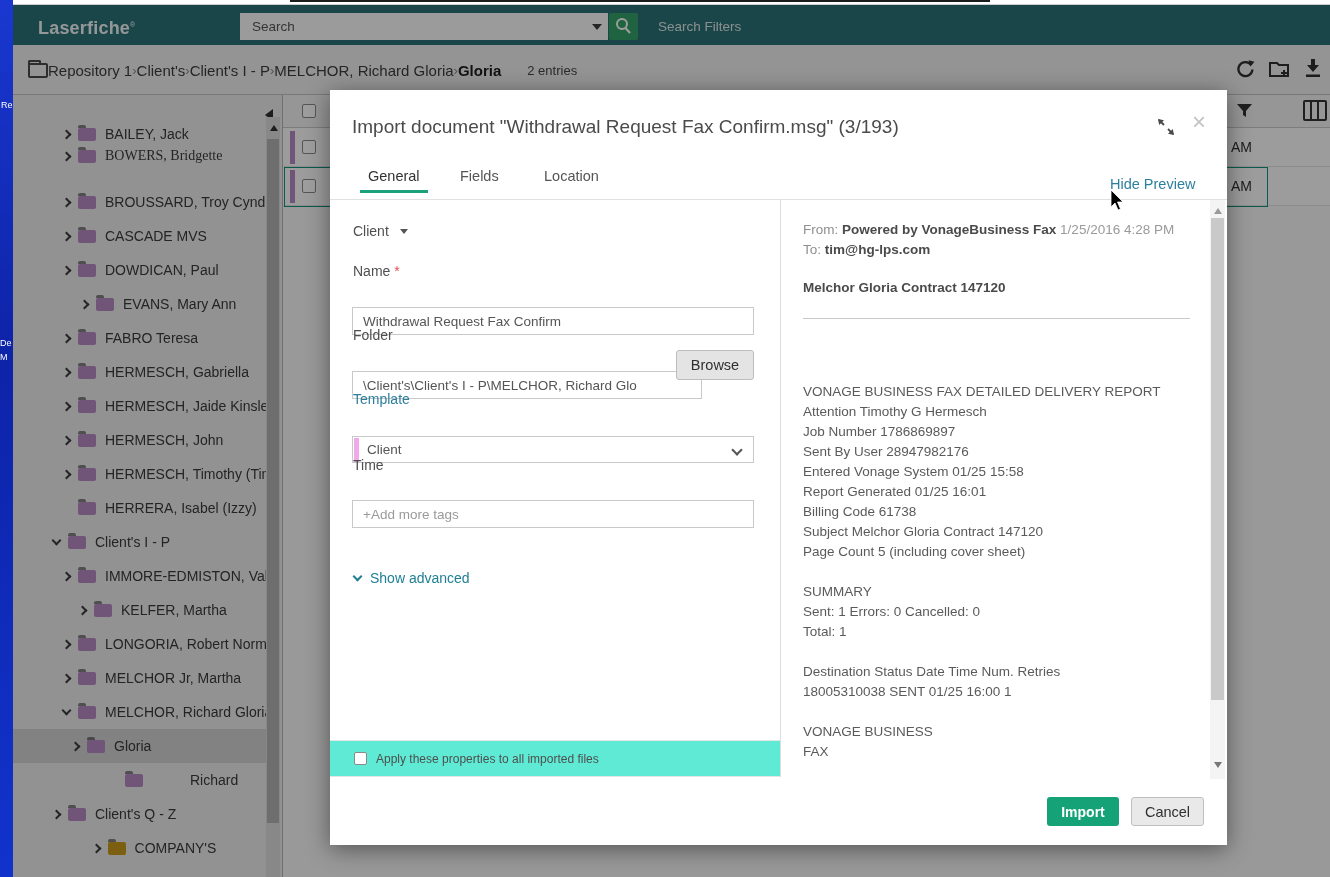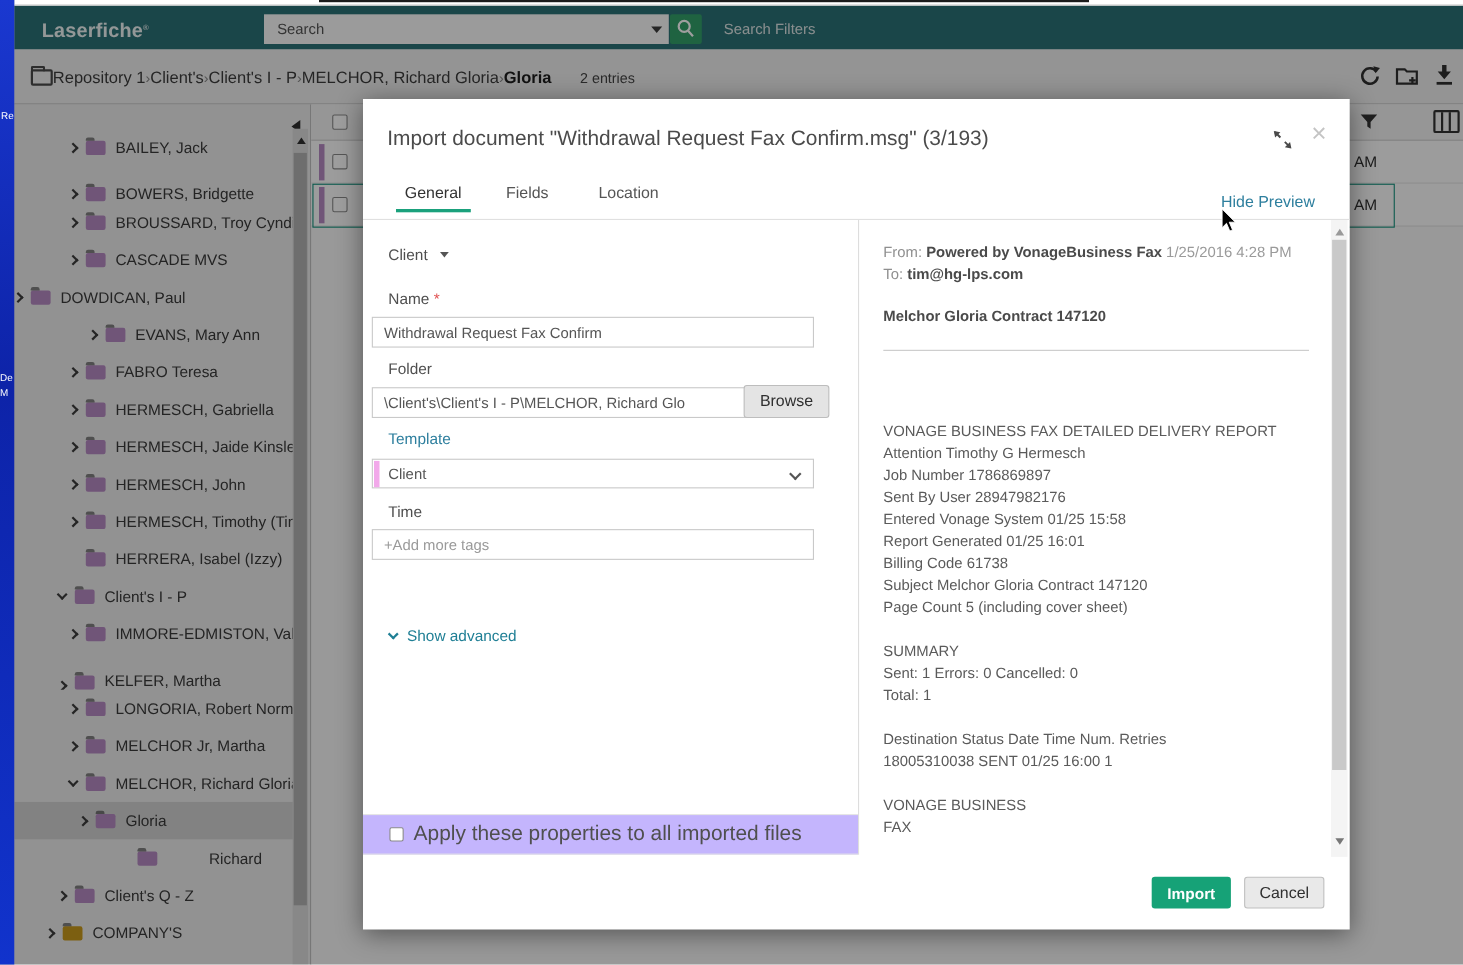--- a/index.html
+++ b/index.html
@@ -71,36 +71,36 @@
   #close-icon { left:862px; top:20px; font-size:24px; color:#c4c4c4; line-height:1; }
   #tabbar { left:0; top:70px; width:897px; height:40px; border-bottom:1px solid #e0e0e0; }
   .tab { position:absolute; top:8px; font-size:14.5px; color:#555; }
   .tab.active { color:#333; }
   .tab.active::after { content:""; position:absolute; left:-8px; right:-8px; bottom:-9px; height:3px; background:var(--tabGreen); }
   #hide-preview { left:780px; top:86px; font-size:14.5px; color:var(--linkTeal); }
   #panel-divider { left:450px; top:110px; width:1px; height:577px; background:#ddd; }
 
   
   .flabel { position:absolute; font-size:14px; color:#4f4f4f; }
-  .finput { position:absolute; left:8px; width:402px; height:28px; border:1px solid #c9c9c9; background:#fff;
-            font-size:13.5px; color:#555; padding:0 10px; display:flex; align-items:center; white-space:nowrap; overflow:hidden; }
+  .finput { position:absolute; left:22px; width:402px; height:28px; border:1px solid #c9c9c9; background:#fff;
+            font-size:13.5px; color:#555; padding:0 10px; display:flex; align-items:center; white-space:nowrap; overflow:hidden;margin-top:19px; }
   #type-dd-arrow { left:70px; top:139px; width:0; height:0; border-left:4px solid transparent; border-right:4px solid transparent; border-top:5px solid #555; }
   .req { color:var(--reqRed); margin-left:4px; }
   #folder-input { width:350px; }
   #browse-btn { left:346px; top:260px; width:78px; height:30px; background:#e4e4e4; border:1px solid #bdbdbd; border-radius:3px;
                 font-size:14.5px; color:#2f2f2f; display:flex; align-items:center; justify-content:center; }
   #template-label { color:var(--linkTeal); }
   #template-select { padding-left:14px; }
   #template-strip { position:absolute; left:1px; top:1px; width:5px; height:25px; background:var(--pinkStrip); }
   #template-chev { position:absolute; right:12px; top:9px; width:8px; height:8px; border-right:2px solid #555; border-bottom:2px solid #555; transform:rotate(45deg); }
   #tags-input { color:#9a9a9a; }
   #show-advanced { left:24px; top:480px; display:flex; align-items:center; gap:9px; color:#1f7f95; font-size:14px; }
   #show-advanced .chev { border-color:#1f7f95; }
-  #apply-row { left:0; top:650px; width:450px; height:37px; background:#c4b5fd; border-top:1px solid #e5e5e5; border-bottom:1px solid #e5e5e5;
-               display:flex; align-items:center; padding-left:24px; gap:9px; font-size:19px; color:#4f4f4f; }
+  #apply-row { left:0; top:650px; width:450px; height:37px; background:#5eead4; border-top:1px solid #e5e5e5; border-bottom:1px solid #e5e5e5;
+               display:flex; align-items:center; padding-left:24px; gap:9px; font-size:12px; color:#4f4f4f; }
   #apply-cb { width:13px; height:13px; border:1px solid #8a8a8a; background:#fff; border-radius:2px; flex:0 0 13px; }
   #import-btn { left:717px; top:707px; width:72px; height:29px; background:var(--importGreen); color:#fff; font-weight:bold;
                 font-size:14px; display:flex; align-items:center; justify-content:center; border-radius:3px; }
   #cancel-btn { left:801px; top:707px; width:73px; height:29px; background:#e9e9e9; border:1px solid #bfbfbf; color:#2f2f2f;
                 font-size:14.5px; display:flex; align-items:center; justify-content:center; border-radius:3px; }
 
   
   #preview-meta { left:473px; top:130px; width:392px; font-size:13.5px; line-height:20px; color:#8f8f8f; }
   #preview-meta b { color:#4a4a4a; font-weight:bold; }
   .meta-date { color:#9a9a9a; }
@@ -164,42 +164,42 @@
   <div id="sidebar" class="abs">
     <div id="tree-collapse"></div>
     <div id="tree">
         <div class="tree-row" style="top: 22px; padding-left: 50px;">
           <span class="tw">
             <span class="chev right"></span>
           </span>
           <span class="folder" style="background: rgb(181, 137, 194);"></span>
           <span>BAILEY, Jack</span>
         </div>
-        <div class="tree-row" style="top: 64px; padding-left: 50px;">
+        <div class="tree-row" style="top: 44px; padding-left: 50px; font-family: Liberation Serif, serif;">
           <span class="tw">
             <span class="chev right"></span>
           </span>
           <span class="folder" style="background: rgb(181, 137, 194);"></span>
           <span>BOWERS, Bridgette</span>
         </div>
         <div class="tree-row" style="top: 90px; padding-left: 50px;">
           <span class="tw">
             <span class="chev right"></span>
           </span>
           <span class="folder" style="background: rgb(181, 137, 194);"></span>
           <span>BROUSSARD, Troy Cyndi</span>
         </div>
         <div class="tree-row" style="top: 124px; padding-left: 50px;">
           <span class="tw">
             <span class="chev right"></span>
           </span>
           <span class="folder" style="background: rgb(181, 137, 194);"></span>
           <span>CASCADE MVS</span>
         </div>
-        <div class="tree-row" style="top: 158px; ">
+        <div class="tree-row" style="top: 158px; padding-left: 50px;">
           <span class="tw">
             <span class="chev right"></span>
           </span>
           <span class="folder" style="background: rgb(181, 137, 194);"></span>
           <span>DOWDICAN, Paul</span>
         </div>
         <div class="tree-row" style="top: 192px; padding-left: 68px;">
           <span class="tw">
             <span class="chev right"></span>
           </span>
@@ -253,21 +253,21 @@
           <span class="folder" style="background: rgb(181, 137, 194);"></span>
           <span>Client's I - P</span>
         </div>
         <div class="tree-row" style="top: 464px; padding-left: 50px;">
           <span class="tw">
             <span class="chev right"></span>
           </span>
           <span class="folder" style="background: rgb(181, 137, 194);"></span>
           <span>IMMORE-EDMISTON, Val</span>
         </div>
-        <div class="tree-row" style="top: 498px; padding-left: 40px; align-items: flex-end;">
+        <div class="tree-row" style="top: 498px; padding-left: 66px;">
           <span class="tw">
             <span class="chev right"></span>
           </span>
           <span class="folder" style="background: rgb(181, 137, 194);"></span>
           <span>KELFER, Martha</span>
         </div>
         <div class="tree-row" style="top: 532px; padding-left: 50px;">
           <span class="tw">
             <span class="chev right"></span>
           </span>
@@ -300,21 +300,21 @@
           <span class="folder" style="background: rgb(181, 137, 194);"></span>
           <span>Richard</span>
         </div>
         <div class="tree-row" style="top: 702px; padding-left: 40px;">
           <span class="tw">
             <span class="chev right"></span>
           </span>
           <span class="folder" style="background: rgb(181, 137, 194);"></span>
           <span>Client's Q - Z</span>
         </div>
-        <div class="tree-row" style="top: 736px; padding-left: 29px;">
+        <div class="tree-row" style="top: 736px; padding-left: 29px; justify-content: center;">
           <span class="tw">
             <span class="chev right"></span>
           </span>
           <span class="folder" style="background: rgb(201, 153, 28);"></span>
           <span>COMPANY'S</span>
         </div>
       </div>
     <div id="tree-scroll"></div>
     <div id="tree-thumb"></div>
     <div id="tree-scroll-up"></div>

